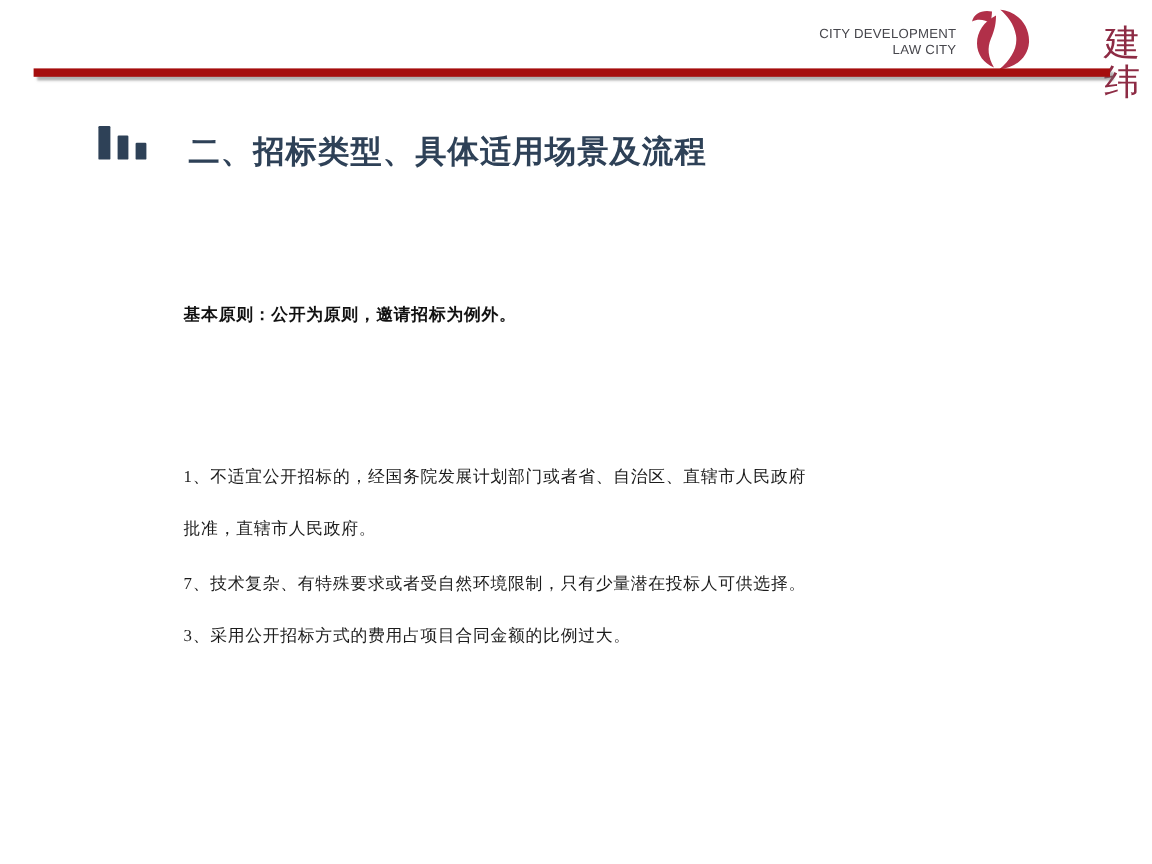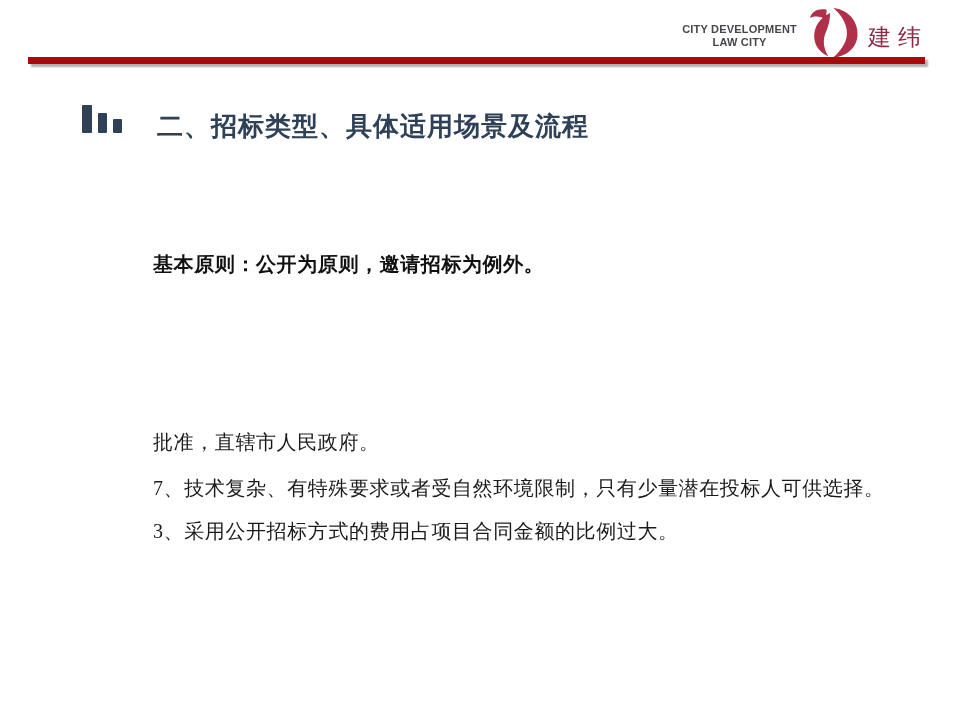--- a/index.html
+++ b/index.html
@@ -11,40 +11,40 @@
     background: #ffffff;
     overflow: hidden;
     font-family: "Liberation Serif", serif;
   }
 
   
   .logo-text {
     position: absolute;
     top: 23px;
     right: 163px;
-    text-align: center;
+    text-align: right;
     font-family: "Liberation Sans", sans-serif;
-    font-weight: bold;
+    font-weight: normal;
     font-size: 11px;
     line-height: 13px;
     color: #46464c;
     letter-spacing: 0.2px;
   }
   .logo-mark {
     position: absolute;
     left: 806px;
     top: 8px;
     width: 58px;
     height: 50px;
   }
   .logo-cn {
     position: absolute;
-    left: 868px;
+    left: 920px;
     top: 21px;
-    font-size: 23px;
+    font-size: 30px;
     line-height: 32px;
     color: #8d2b44;
     letter-spacing: 7px;
     font-family: "DejaVu Serif", serif;
   }
   .rule {
     position: absolute;
     left: 28px;
     top: 57px;
     width: 897px;
@@ -76,21 +76,21 @@
     font-size: 26px;
     color: #2e4157;
     letter-spacing: 1px;
     white-space: nowrap;
   }
 
   
   .body-line {
     position: absolute;
     left: 153px;
-    font-size: 20px;
+    font-size: 14px;
     line-height: 22px;
     color: #1b1b1b;
     letter-spacing: 0.6px;
     white-space: nowrap;
     font-family: "Liberation Serif", serif;
   }
   .body-line.bold { font-weight: bold; color: #111111; }
   .line-1 { top: 253px; }
   .line-2 { top: 343px; }
   .line-3 { top: 388px; font-weight: normal; }
@@ -121,17 +121,18 @@
   <div class="rule"></div>
 
   <div class="title-bars">
     <div class="bar b1"></div>
     <div class="bar b2"></div>
     <div class="bar b3"></div>
   </div>
   <div class="section-title">二、招标类型、具体适用场景及流程</div>
 
   <div class="body-line bold line-1">基本原则：公开为原则，邀请招标为例外。</div>
+  <div class="body-line line-3">1、不适宜公开招标的，经国务院发展计划部门或者省、自治区、直辖市人民政府</div>
   <div class="body-line line-4">批准，直辖市人民政府。</div>
   <div class="body-line line-5">7、技术复杂、有特殊要求或者受自然环境限制，只有少量潜在投标人可供选择。</div>
   <div class="body-line line-6">3、采用公开招标方式的费用占项目合同金额的比例过大。</div>
 
 </div>
 
 </body></html>

